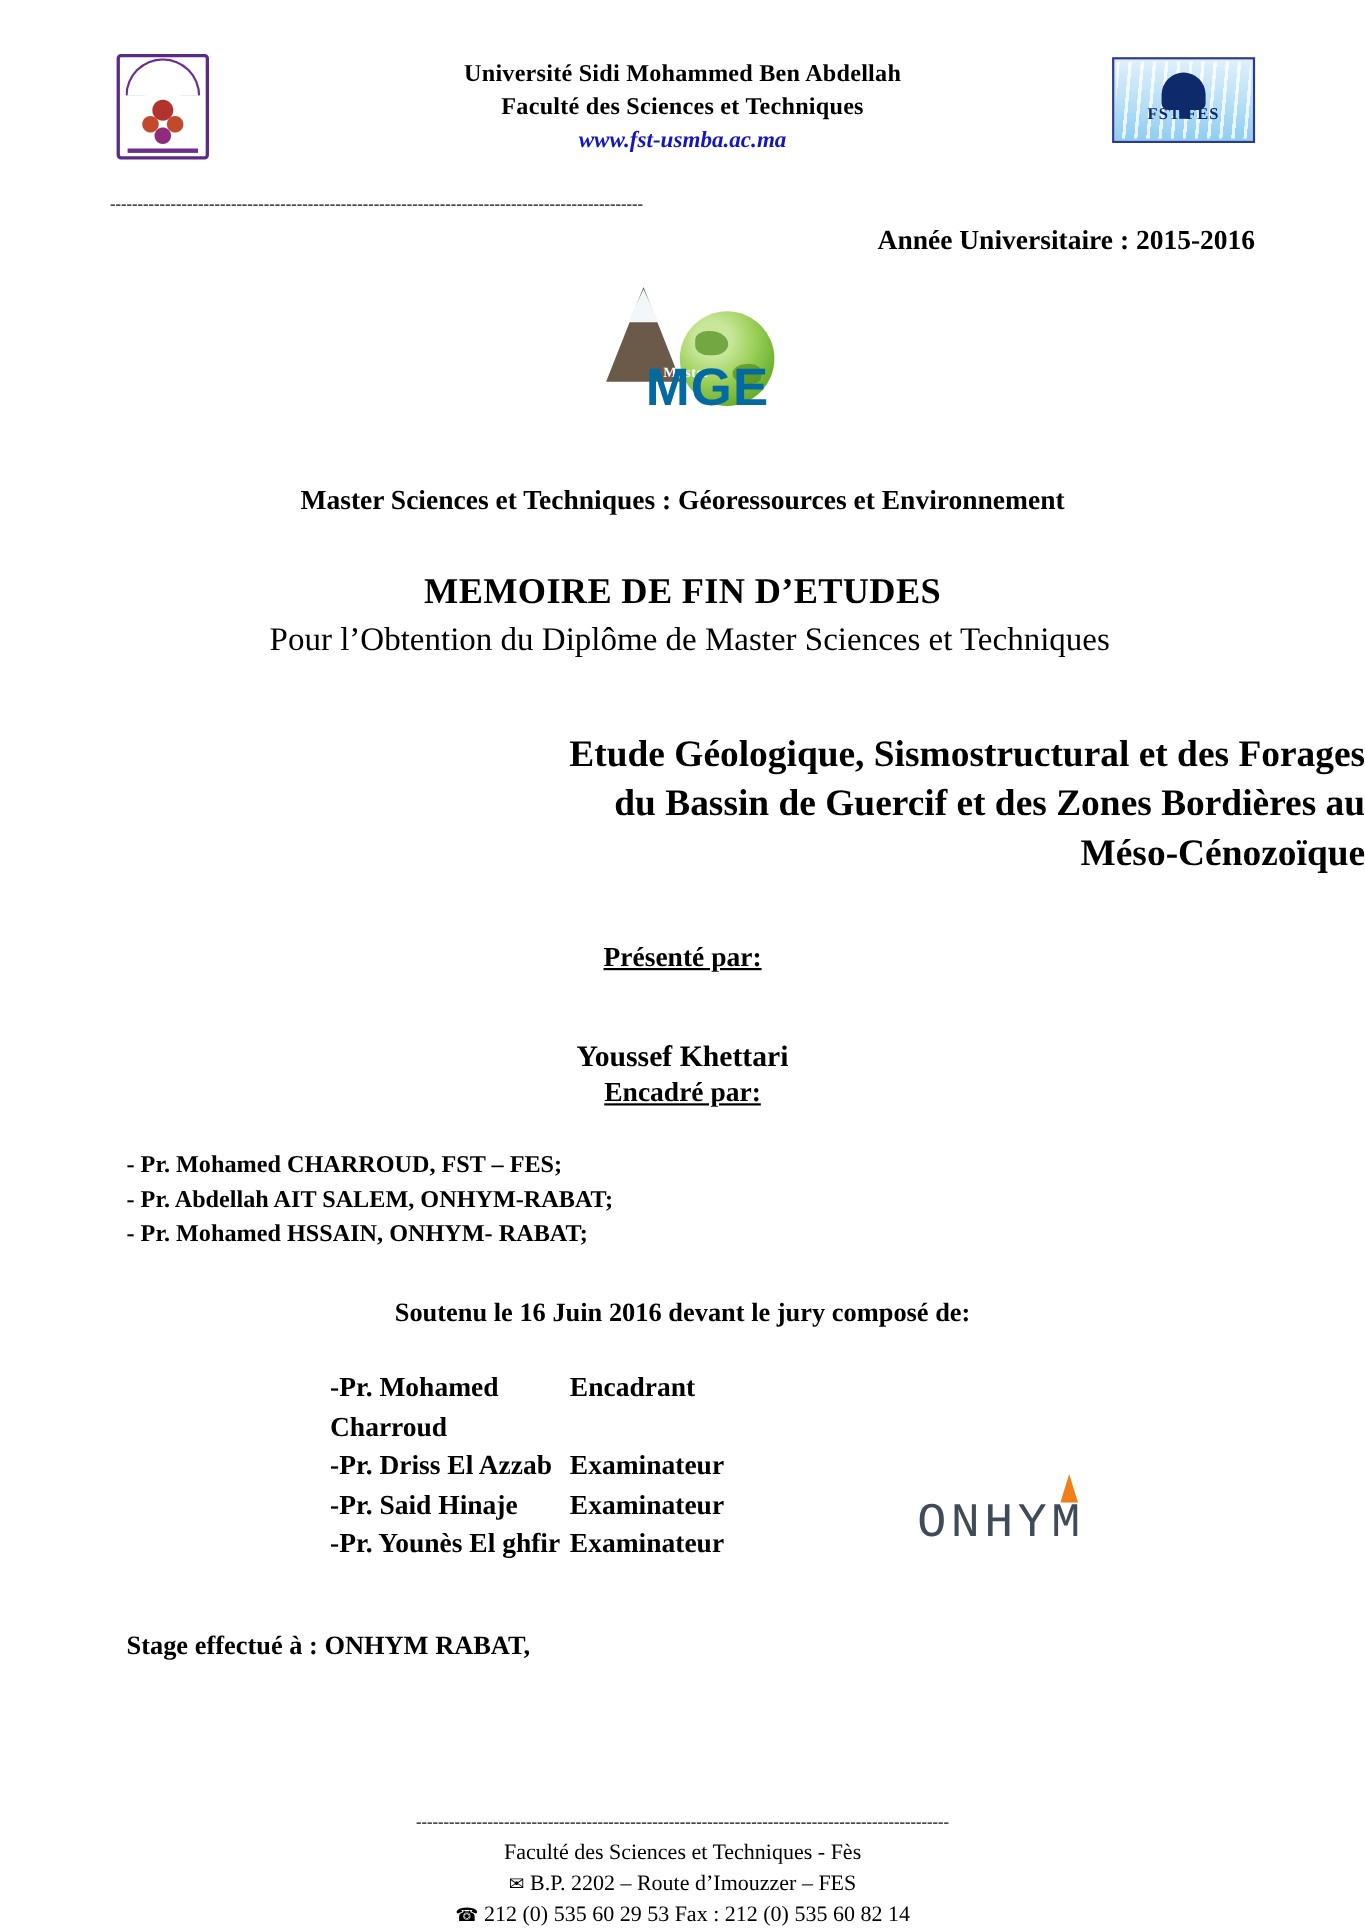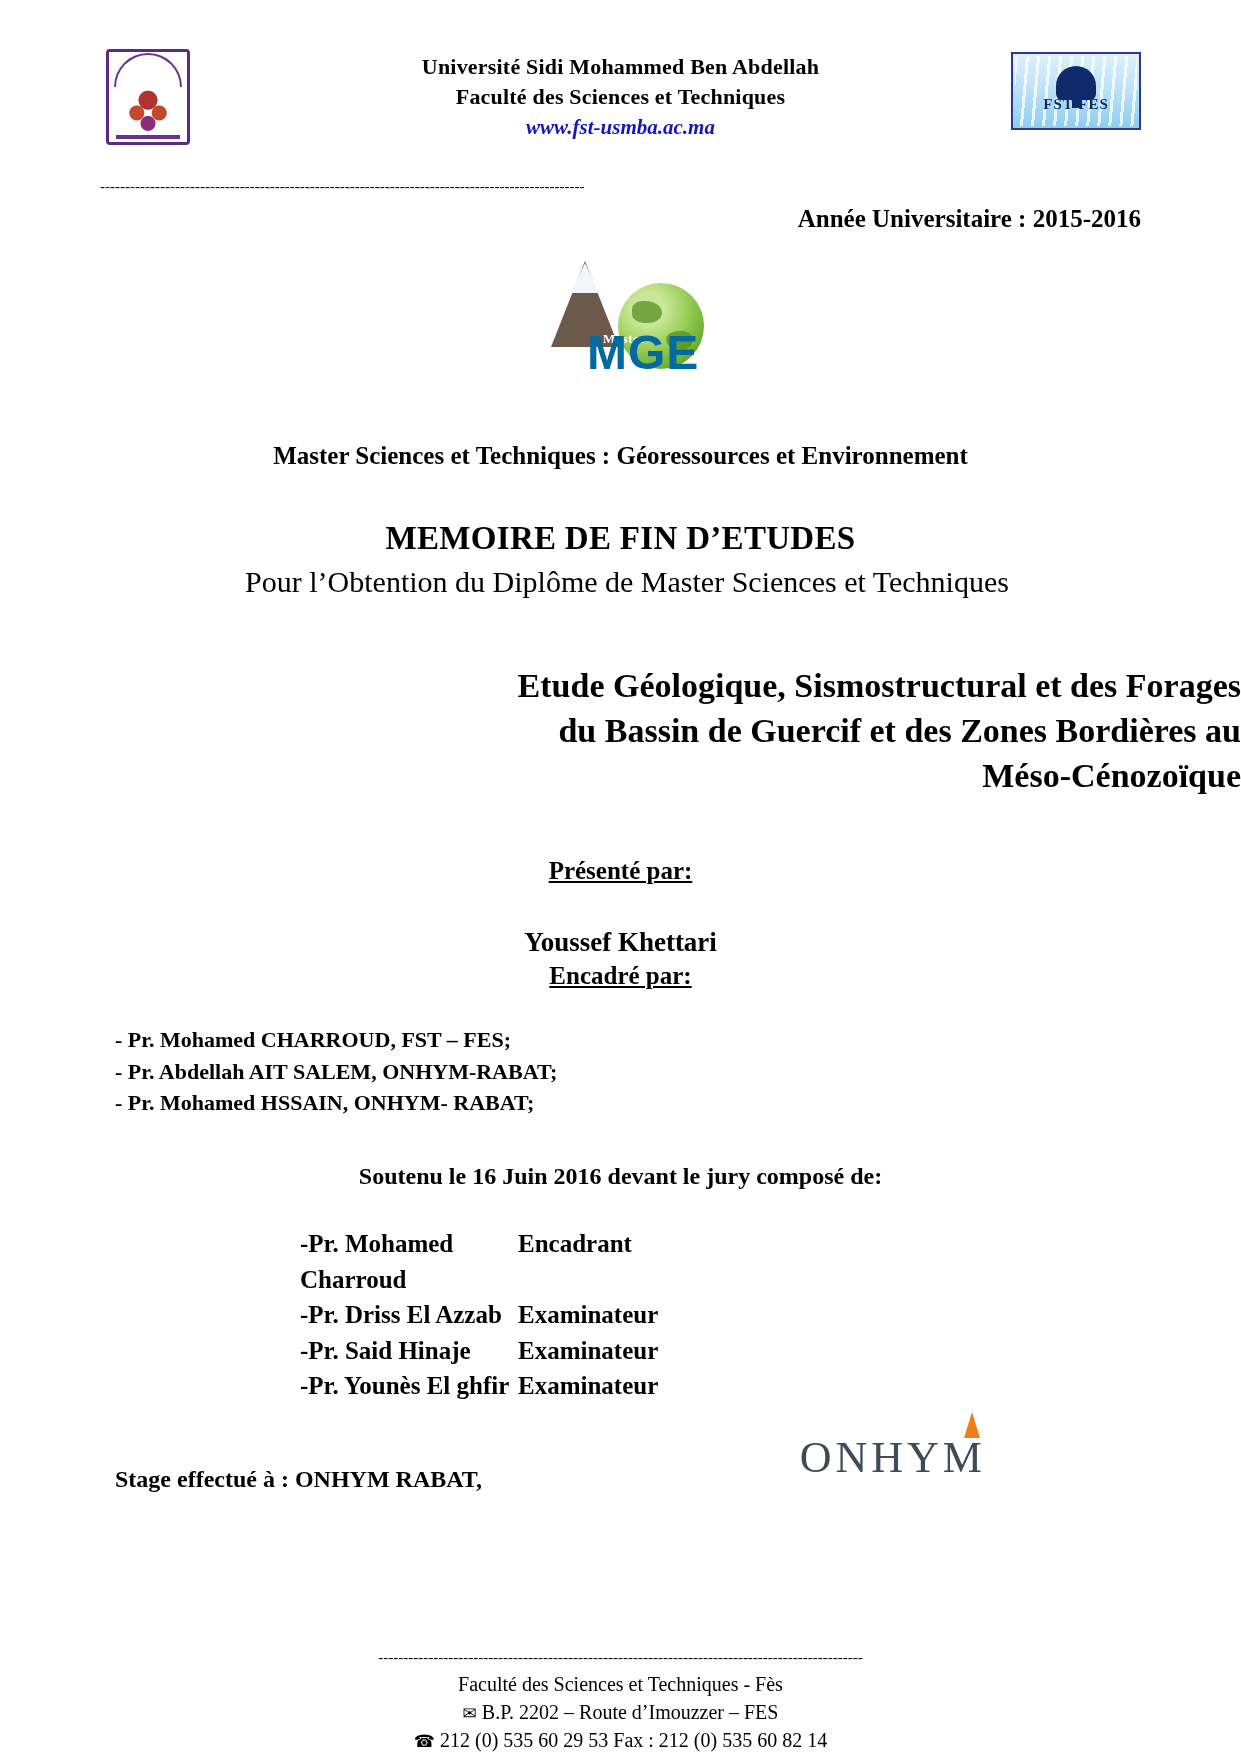--- a/index.html
+++ b/index.html
@@ -275,21 +275,21 @@
     font-size: 25px;
     margin-top: 58px;
   }
   .presente span, .encadre span {
     text-decoration: underline;
   }
   .author {
     text-align: center;
     font-weight: bold;
     font-size: 27px;
-    margin-top: 42px;
+    margin-top: 60px;
   }
   .encadre {
     text-align: center;
     font-weight: bold;
     font-size: 25px;
     margin-top: 4px;
   }
 
   .supervisors {
     margin: 34px 0 0 115px;
@@ -320,22 +320,22 @@
   .stage {
     margin: 62px 0 0 115px;
     font-weight: bold;
     font-size: 24px;
   }
 
   
   .onhym {
     position: absolute;
     right: 255px;
-    top: 1380px;
-    font-family: Liberation Serif, serif;
+    top: 1308px;
+    font-family: Liberation Mono, monospace;
     font-size: 44px;
     letter-spacing: 4px;
     color: #3f4c57;
     font-weight: 400;
   }
   .onhym .flame {
     position: absolute;
     right: 6px;
     top: -20px;
     width: 0; height: 0;

